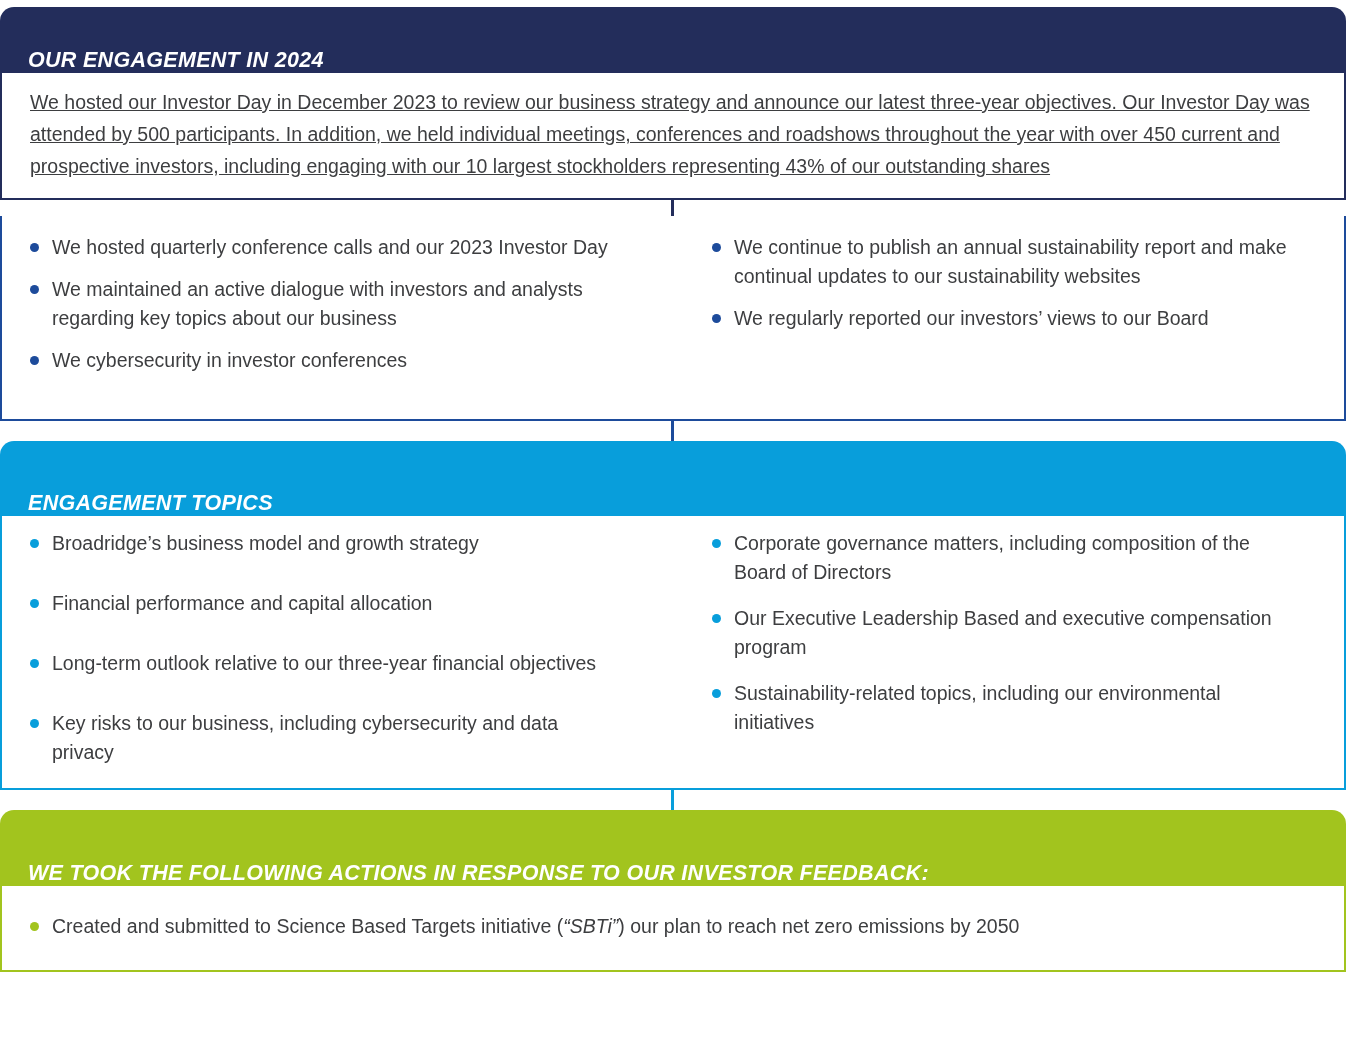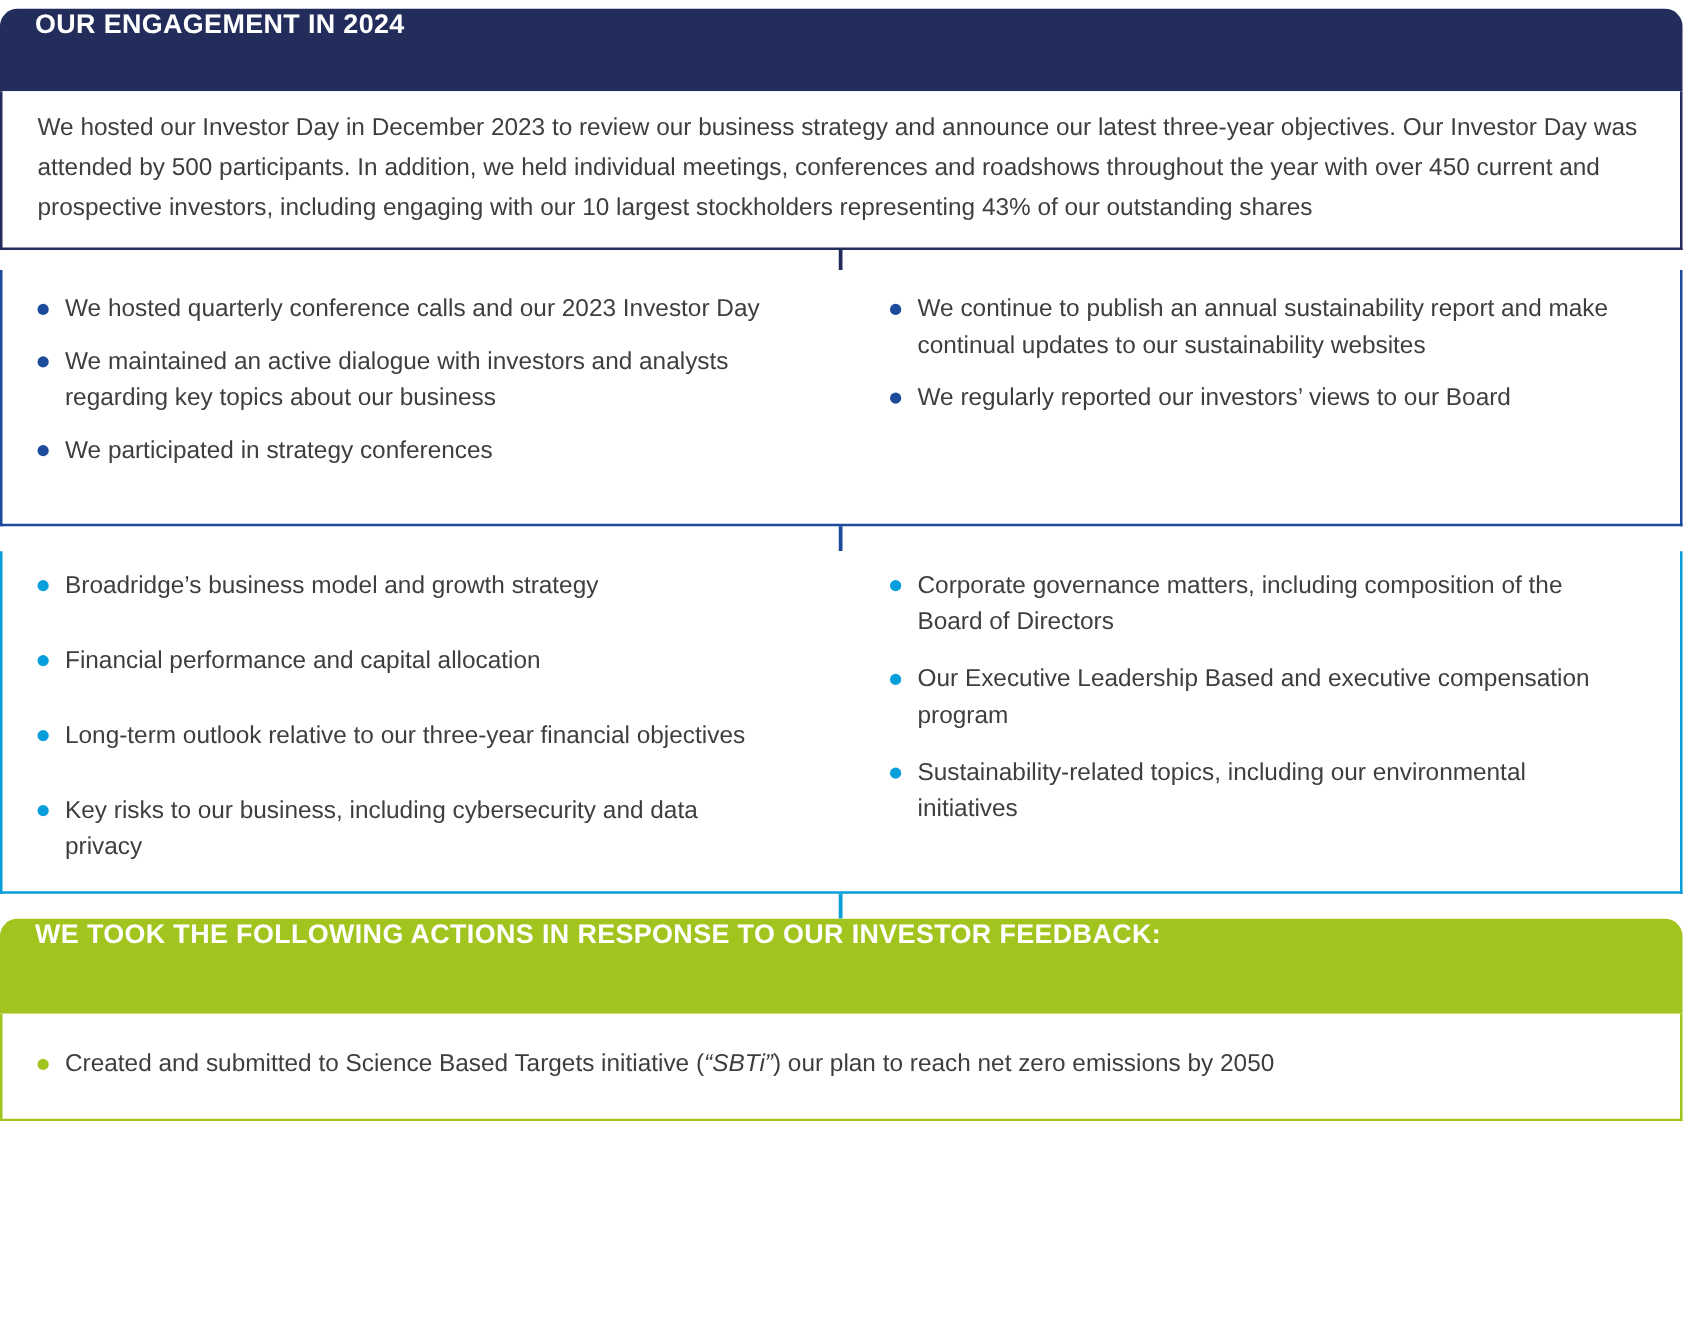--- a/index.html
+++ b/index.html
@@ -7,42 +7,43 @@
     padding: 0;
     background: #ffffff;
     font-family: "Liberation Sans", "DejaVu Sans", sans-serif;
     color: #3d3e40;
   }
   .page { width: 1346px; padding-top: 7px; }
 
   .card { background: #fff; }
   .card-header {
     display: flex;
-    align-items: flex-start;
+    align-items: flex-end;
     padding: 0 28px;
     border-radius: 14px 14px 0 0;
+    font-style: italic;
   }
   .card-header h2 {
     margin: 0;
     font-size: 21.5px;
     font-weight: bold;
     letter-spacing: 0.3px;
     color: #ffffff;
   }
   .card-body {
     box-sizing: border-box;
     border-style: solid;
     border-width: 0 2px 2px 2px;
     background: #fff;
     overflow: hidden;
   }
 
   
   .card-navy  .card-header { background: #232d5b; height: 66px; }
-  .card-navy  .card-body   { border-color: #232d5b; height: 127px; padding: 13px 24px 0 28px; }
+  .card-navy  .card-body   { border-color: #232d5b; height: 127px; padding: 13px 24px 0 28px; text-decoration: underline; }
   .card-blue  .card-header { background: #1d4b9b; height: 75px; }
   .card-blue  .card-body   { border-color: #1d4b9b; height: 205px; padding: 17px 16px 0 28px; }
   .card-cyan  .card-header { background: #089edb; height: 75px; }
   .card-cyan  .card-body   { border-color: #089edb; height: 274px; padding: 13px 16px 0 28px; }
   .card-green .card-header { background: #a2c41e; height: 76px; }
   .card-green .card-body   { border-color: #a2c41e; height: 86px; padding: 26px 16px 0 28px; }
 
   .paragraph {
     margin: 0;
     font-size: 19.5px;
@@ -105,21 +106,21 @@
             <li class="bullet-item">
               <span class="dot"></span>
               <span class="bullet-text">We hosted quarterly conference calls and our 2023 Investor Day</span>
             </li>
             <li class="bullet-item">
               <span class="dot"></span>
               <span class="bullet-text">We maintained an active dialogue with investors and analysts regarding key topics about our business</span>
             </li>
             <li class="bullet-item">
               <span class="dot"></span>
-              <span class="bullet-text">We participated in strategy conferences</span>
+              <span class="bullet-text">We cybersecurity in investor conferences</span>
             </li>
           </ul>
         </div>
         <div class="col col-right">
           <ul class="bullets">
             <li class="bullet-item">
               <span class="dot"></span>
               <span class="bullet-text">We continue to publish an annual sustainability report and make continual updates to our sustainability websites</span>
             </li>
             <li class="bullet-item">
@@ -128,20 +129,23 @@
             </li>
           </ul>
         </div>
       </div>
     </div>
   </section>
 
   <div class="connector connector-blue"></div>
 
   <section class="card card-cyan">
+    <header class="card-header">
+      <h2>ENGAGEMENT TOPICS</h2>
+    </header>
     <div class="card-body">
       <div class="cols">
         <div class="col col-left">
           <ul class="bullets">
             <li class="bullet-item">
               <span class="dot"></span>
               <span class="bullet-text">Broadridge’s business model and growth strategy</span>
             </li>
             <li class="bullet-item">
               <span class="dot"></span>

